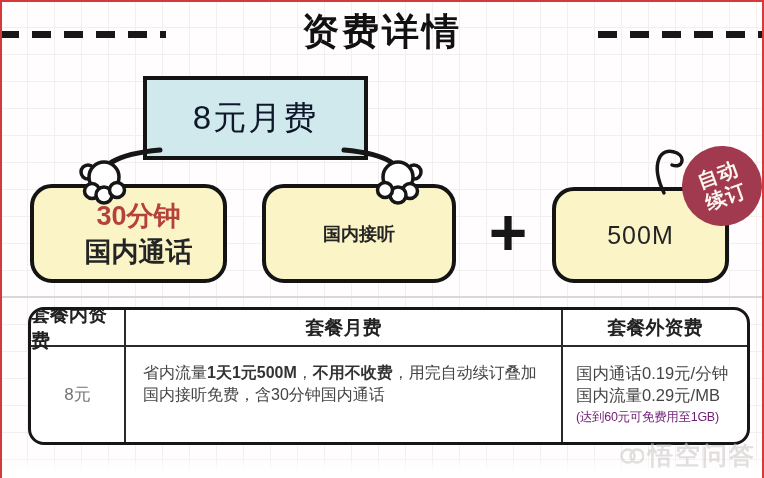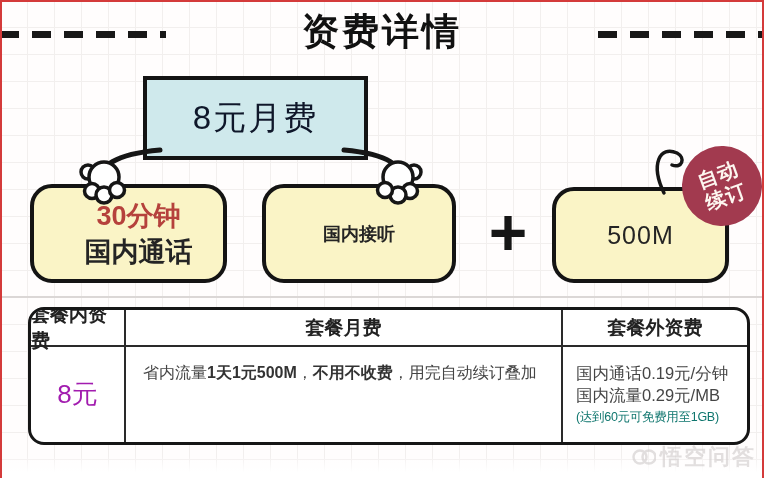--- a/index.html
+++ b/index.html
@@ -66,30 +66,30 @@
     background:#fff;border:3.5px solid #161616;border-radius:16px;z-index:6;
     box-sizing:border-box;display:grid;
     grid-template-columns:95px 437px 1fr;grid-template-rows:37px 1fr;
     overflow:hidden;}
   .th{display:flex;align-items:center;justify-content:center;
     font-size:19px;font-weight:800;color:#222;
     border-bottom:2px solid #2a2a2a;}
   .cdiv{border-right:2px solid #2a2a2a;}
   .td{color:#454545;}
   .td-fee{display:flex;align-items:center;justify-content:center;
-    font-size:26px;font-weight:500;color:#a21caf;}
+    font-size:17px;font-weight:500;color:#737373;}
   .td-in{padding:15px 10px 4px 17px;font-size:16px;line-height:21.5px;font-weight:400;}
   .td-in b{font-weight:800;color:#333;}
   .td-out{padding:15px 0 0 13px;font-size:16.5px;line-height:22px;font-weight:400;}
-  .td-out .note{font-size:12.5px;color:#0f766e;letter-spacing:-0.3px;}
+  .td-out .note{font-size:12.5px;color:#701a75;letter-spacing:-0.3px;}
 
   
   .watermark{position:absolute;right:8px;bottom:6px;display:flex;align-items:center;gap:4px;
     color:#cfcbcb;opacity:0.6;z-index:9;}
-  .wm-text{font-size:22px;font-weight:800;letter-spacing:2px;}
+  .wm-text{font-size:25px;font-weight:800;letter-spacing:2px;}
 </style>
 </head>
 <body>
 
 <div class="page">
 
   <div class="edge left"></div>
   <div class="edge right"></div>
   <div class="edge top"></div>
 
@@ -150,20 +150,21 @@
 
   <div class="rate-table">
     <div class="th cdiv">套餐内资费</div>
     <div class="th cdiv">套餐月费</div>
     <div class="th">套餐外资费</div>
 
     <div class="td td-fee cdiv">8元</div>
 
     <div class="td td-in cdiv">
       <div><span>省内流量</span><b>1天1元500M</b><span>，</span><b>不用不收费</b><span>，用完自动续订叠加</span></div>
+      <div>国内接听免费，含30分钟国内通话</div>
     </div>
 
     <div class="td td-out">
       <div>国内通话0.19元/分钟</div>
       <div>国内流量0.29元/MB</div>
       <div class="note">(达到60元可免费用至1GB)</div>
     </div>
   </div>
 
   <div class="watermark">

